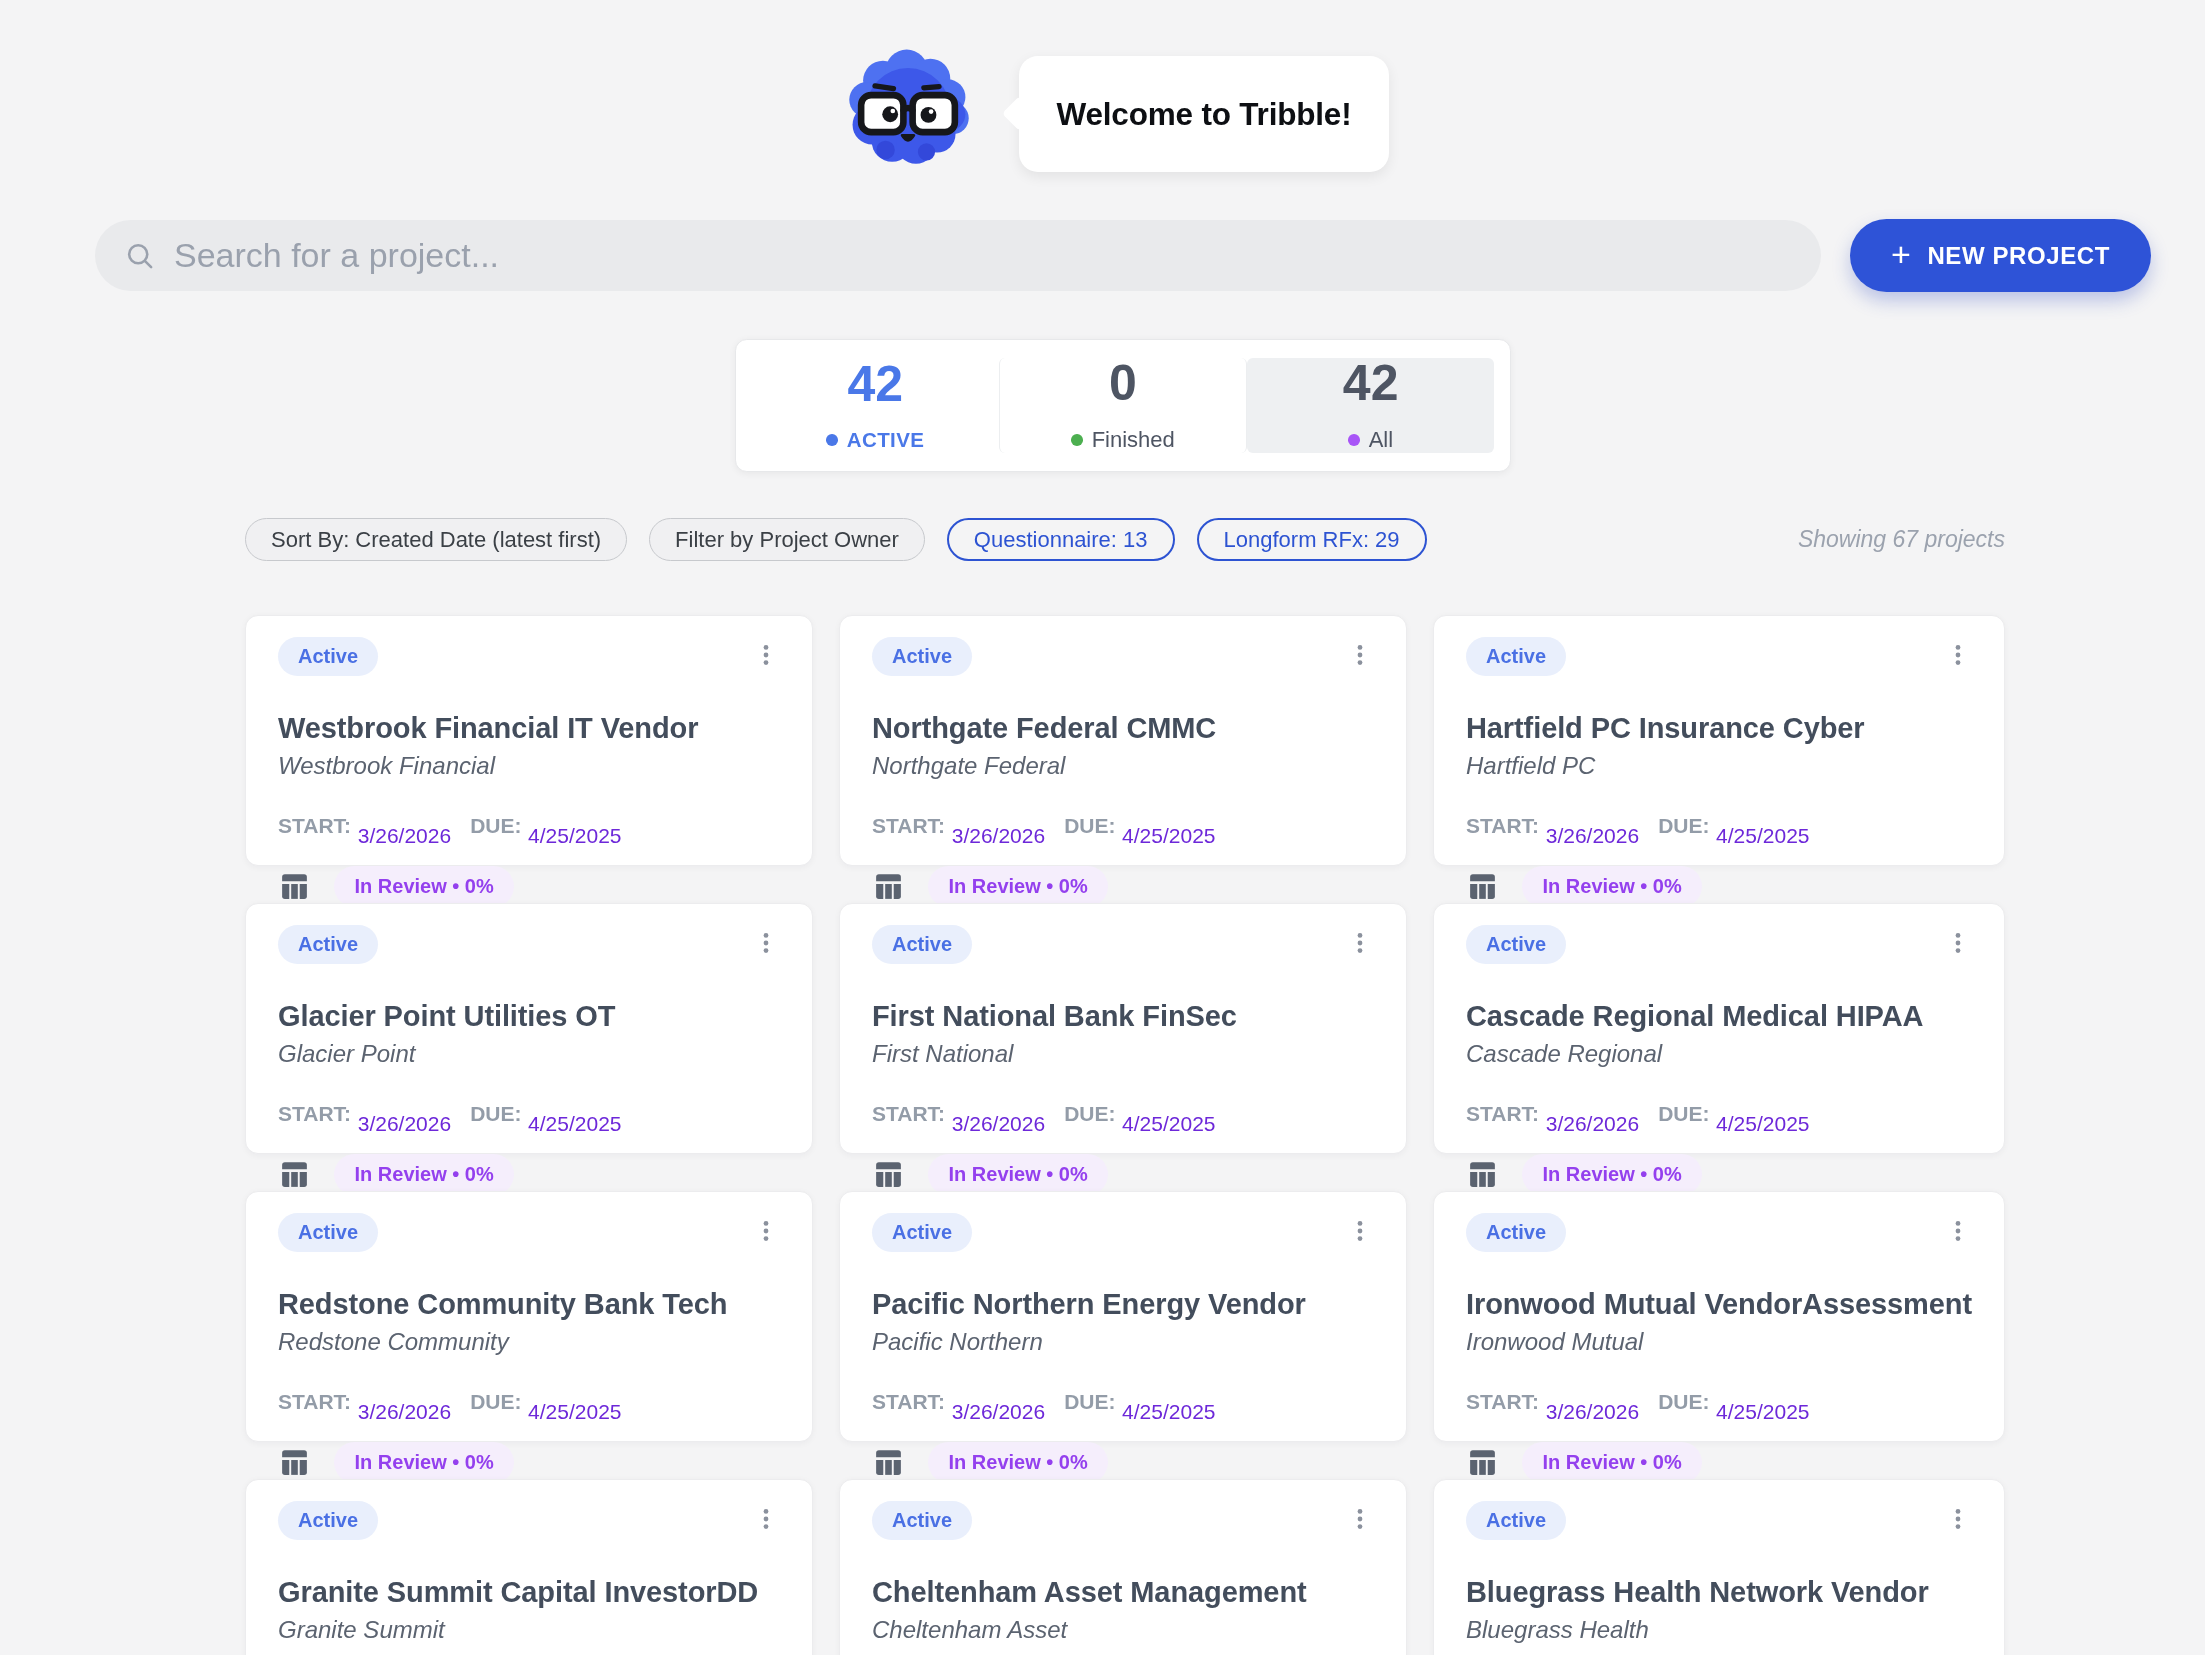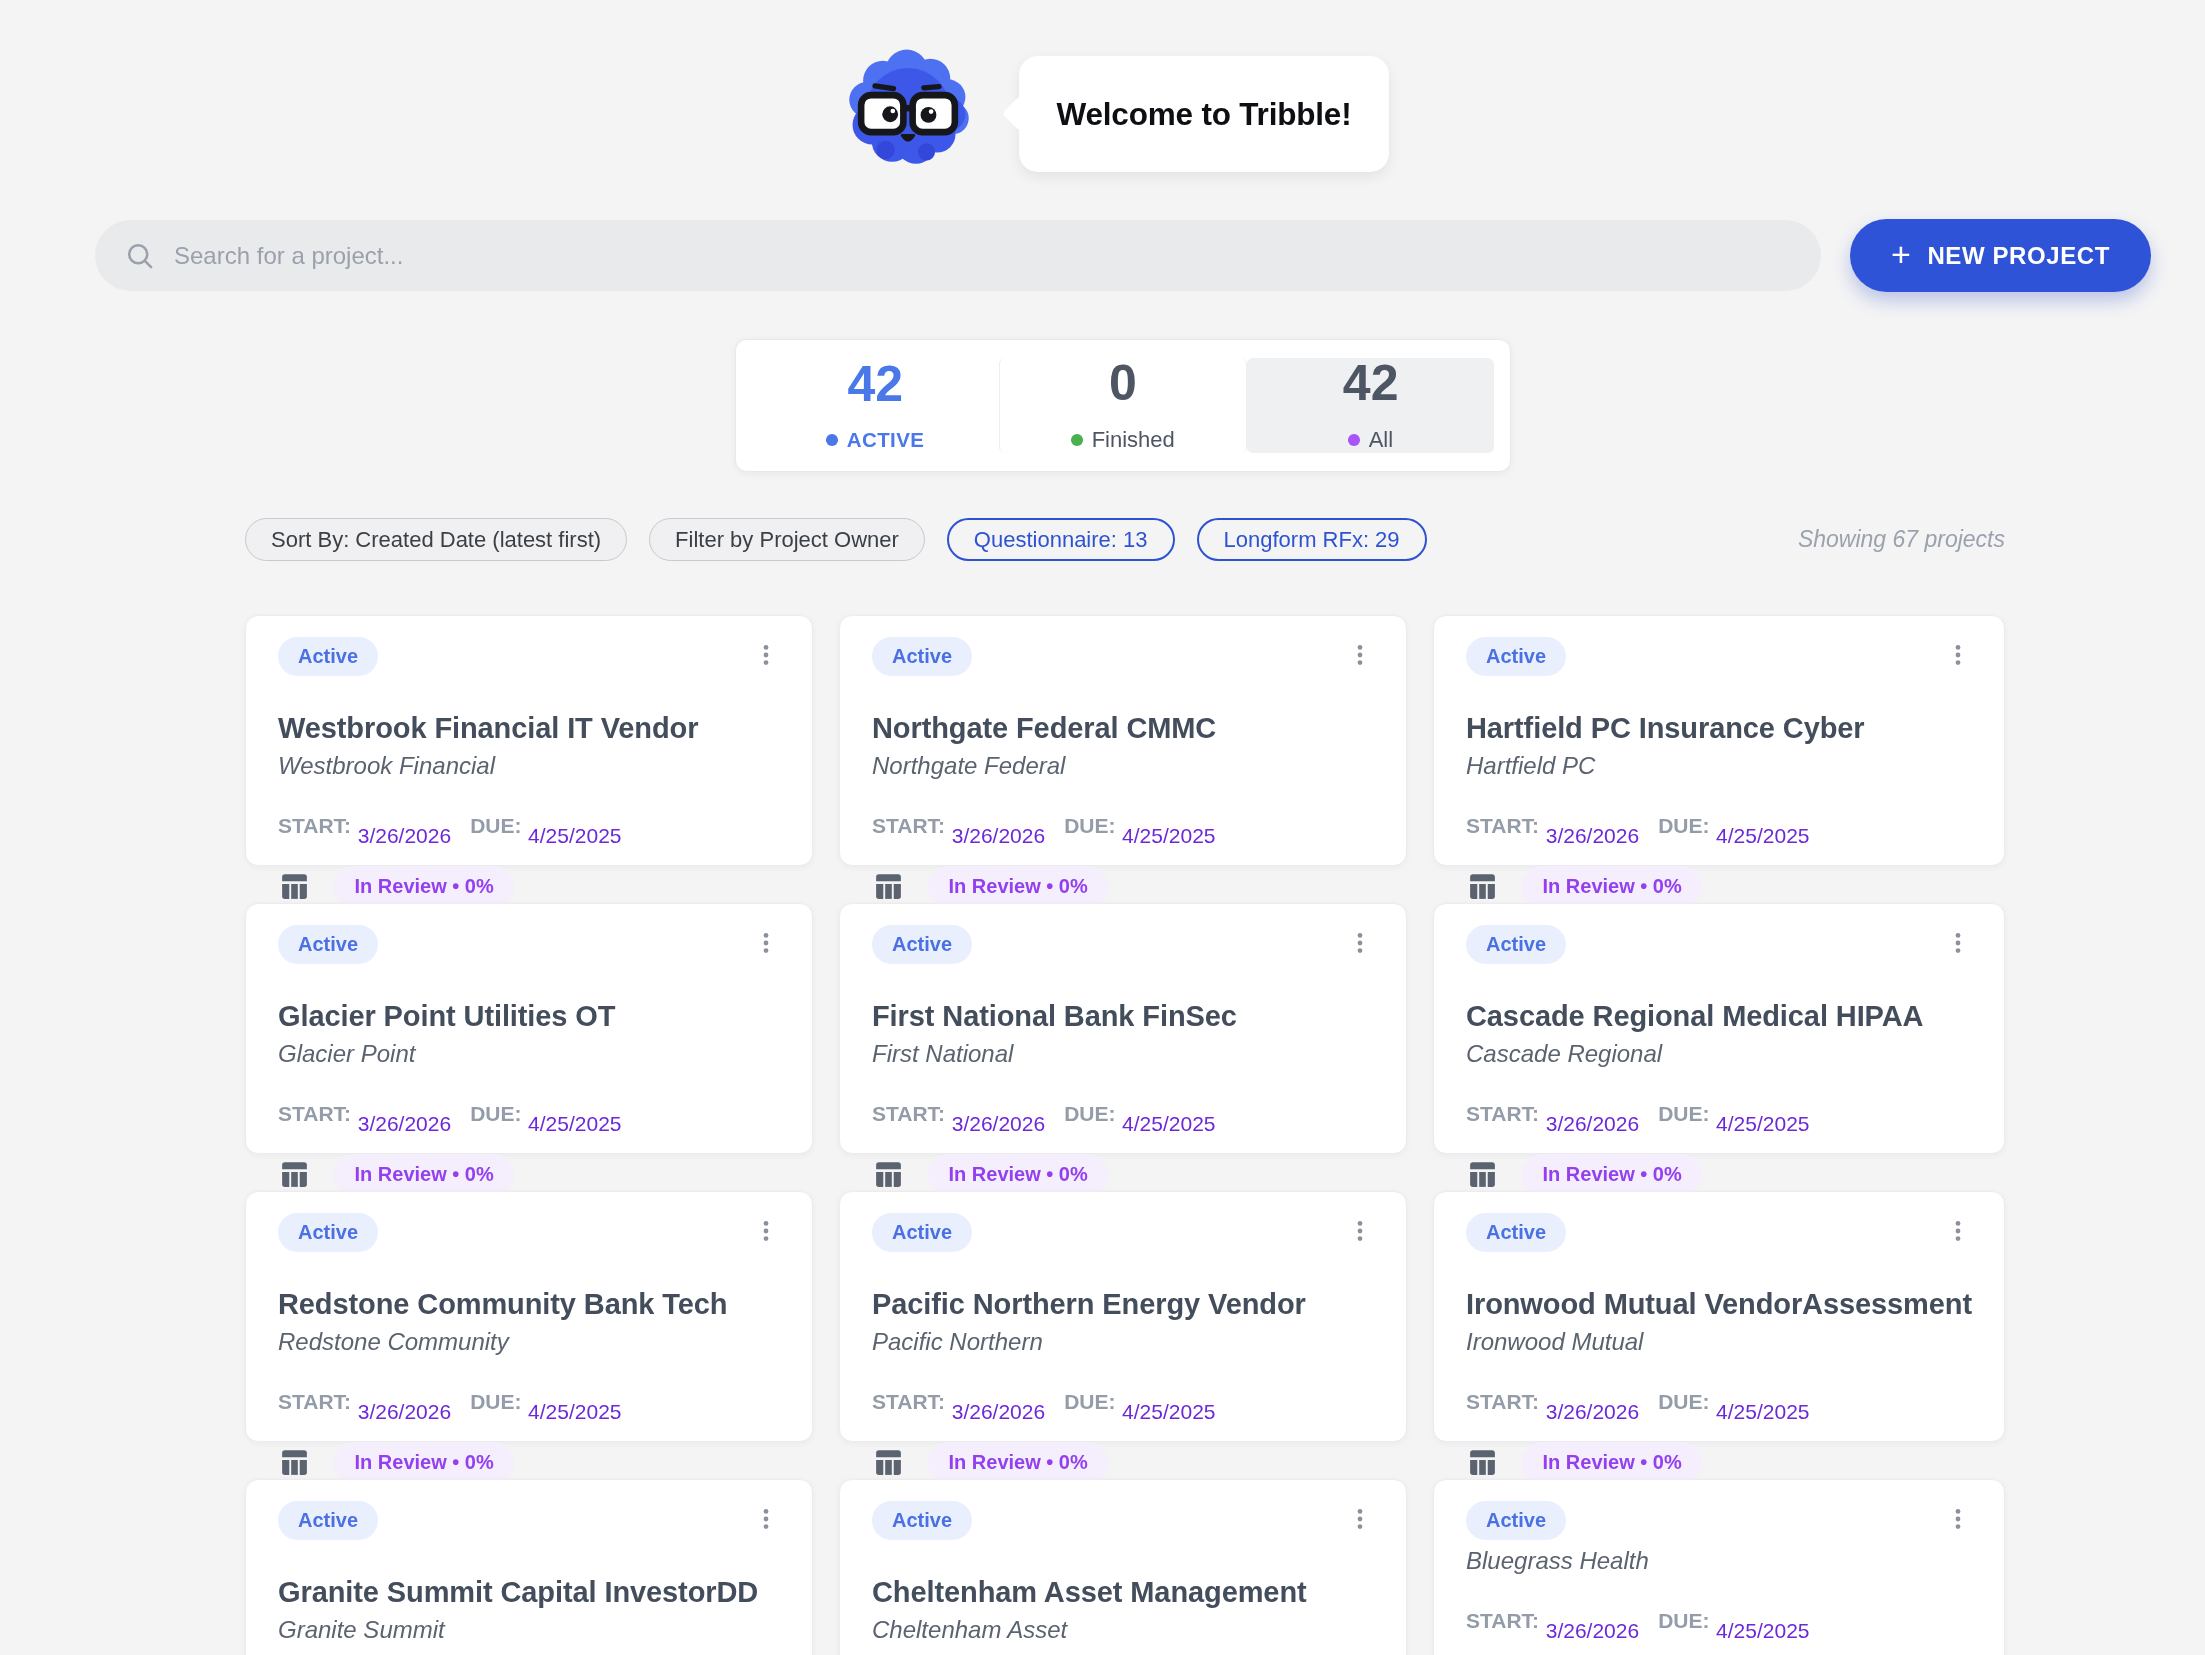--- a/index.html
+++ b/index.html
@@ -28,21 +28,21 @@
 
   
   .search-row { margin:0 54px 0 95px; display:flex; align-items:center; gap:29px; height:71px; }
   .searchbar {
     flex:1; height:71px; background:#e9eaec; border-radius:37px;
     display:flex; align-items:center; padding:0 29px; gap:19px;
   }
   .searchbar svg { width:31px; height:31px; flex:none; }
   .searchbar input {
     flex:1; background:transparent; border:none; outline:none;
-    font-family:"Liberation Sans", sans-serif; font-size:24px; color:#8b5cf6;
+    font-family:"Liberation Sans", sans-serif; font-size:34px; color:#8b5cf6;
   }
   .searchbar input::placeholder { color:#9aa1ad; }
   .btn-new {
     height:73px; padding:0 41px; border:none; cursor:pointer;
     background:#2e53d7; color:#ffffff; border-radius:38px;
     display:flex; align-items:center; gap:16px;
     font-family:"Liberation Sans", sans-serif;
     font-size:24px; font-weight:700; letter-spacing:0.6px;
     box-shadow:0 8.8px 17.6px rgba(40,70,190,0.28);
   }
@@ -562,20 +562,21 @@
     <div class="card-top">
       <span class="badge-active">Active</span>
       <span class="kebab">
         <svg viewBox="0 0 24 24" fill="#8b919d">
           <circle cx="12" cy="5" r="2.2"></circle>
                 <circle cx="12" cy="12" r="2.2"></circle>
                 <circle cx="12" cy="19" r="2.2"></circle>
         </svg>
       </span>
     </div>
+    <h3 class="card-title">Bluegrass Health Network Vendor</h3>
     <div class="card-company">Bluegrass Health</div>
     <div class="card-dates">
       <span class="dlabel">START:</span>
       <span class="dval">3/26/2026</span>
       <span class="date-gap"></span>
       <span class="dlabel">DUE:</span>
       <span class="dval">4/25/2025</span>
     </div>
 
   </article>

